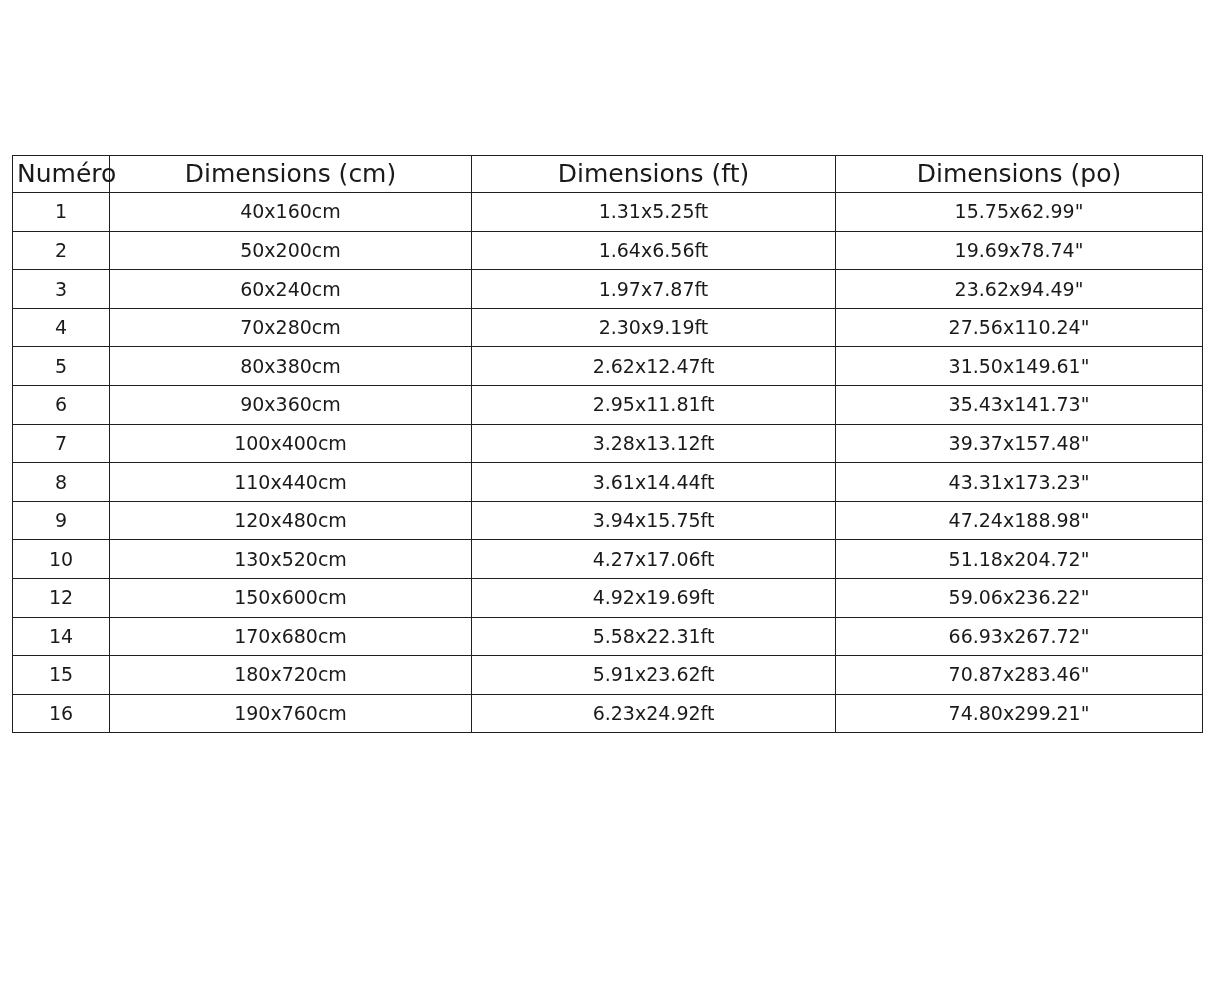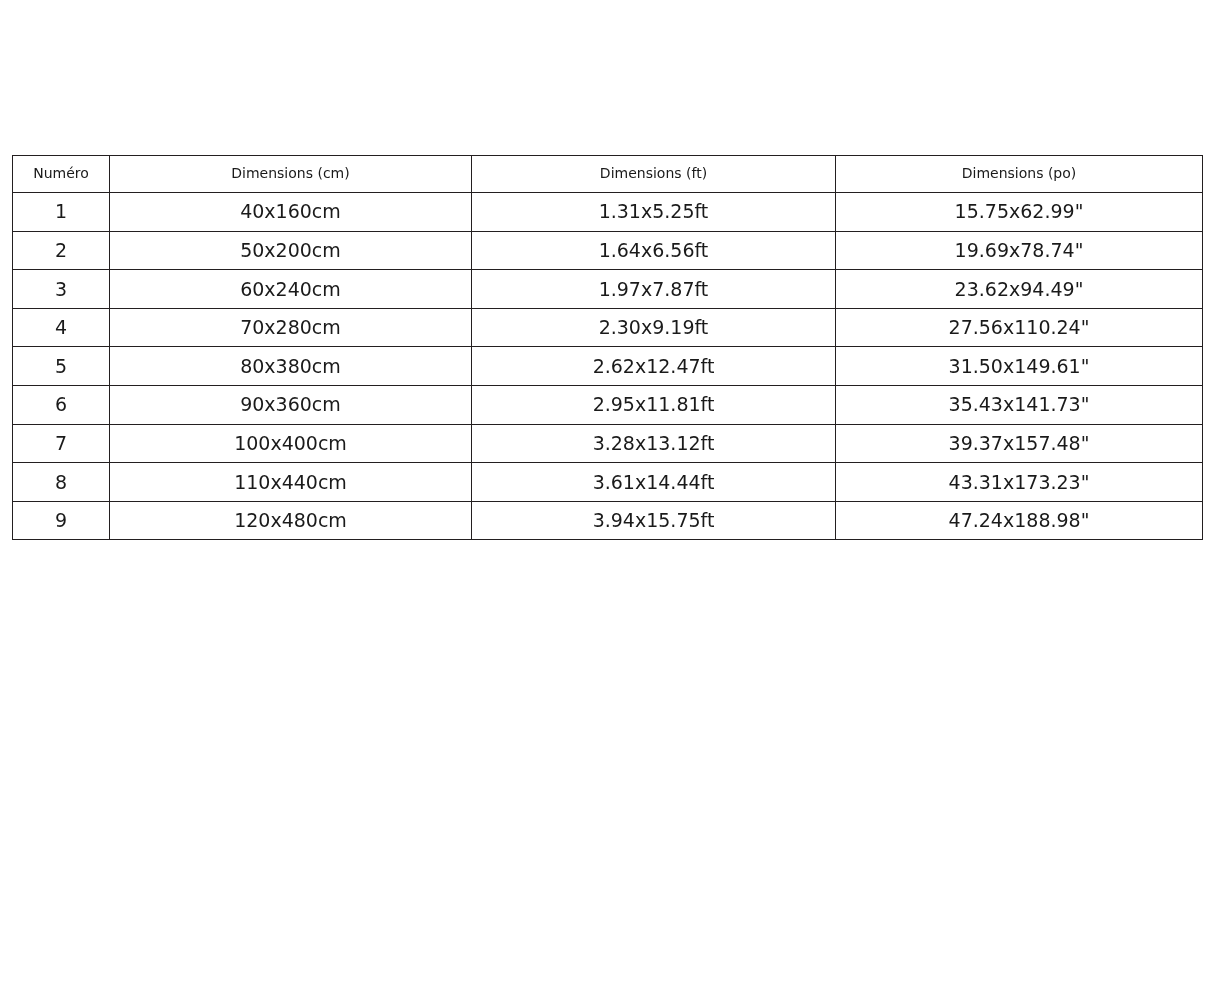--- a/index.html
+++ b/index.html
@@ -37,21 +37,21 @@
     vertical-align: middle;
     font-weight: normal;
     font-size: 19px;
     height: 37.6px;
     line-height: 1.1;
     padding: 0 4px;
     color: #1a1a1a;
     background: #ffffff;
   }
   table.dim-table thead th {
-    font-size: 14px;
+    font-size: 25px;
     height: 36px;
   }
   table.dim-table td.num {
     font-size: 19px;
   }
 </style>
 </head>
 <body>
 
 <div class="sheet">
@@ -118,15 +118,45 @@
           <td>110x440cm</td>
           <td>3.61x14.44ft</td>
           <td>43.31x173.23"</td>
         </tr>
         <tr>
           <td class="num">9</td>
           <td>120x480cm</td>
           <td>3.94x15.75ft</td>
           <td>47.24x188.98"</td>
         </tr>
+        <tr>
+          <td class="num">10</td>
+          <td>130x520cm</td>
+          <td>4.27x17.06ft</td>
+          <td>51.18x204.72"</td>
+        </tr>
+        <tr>
+          <td class="num">12</td>
+          <td>150x600cm</td>
+          <td>4.92x19.69ft</td>
+          <td>59.06x236.22"</td>
+        </tr>
+        <tr>
+          <td class="num">14</td>
+          <td>170x680cm</td>
+          <td>5.58x22.31ft</td>
+          <td>66.93x267.72"</td>
+        </tr>
+        <tr>
+          <td class="num">15</td>
+          <td>180x720cm</td>
+          <td>5.91x23.62ft</td>
+          <td>70.87x283.46"</td>
+        </tr>
+        <tr>
+          <td class="num">16</td>
+          <td>190x760cm</td>
+          <td>6.23x24.92ft</td>
+          <td>74.80x299.21"</td>
+        </tr>
       </tbody>
   </table>
 </div>
 
 </body></html>

